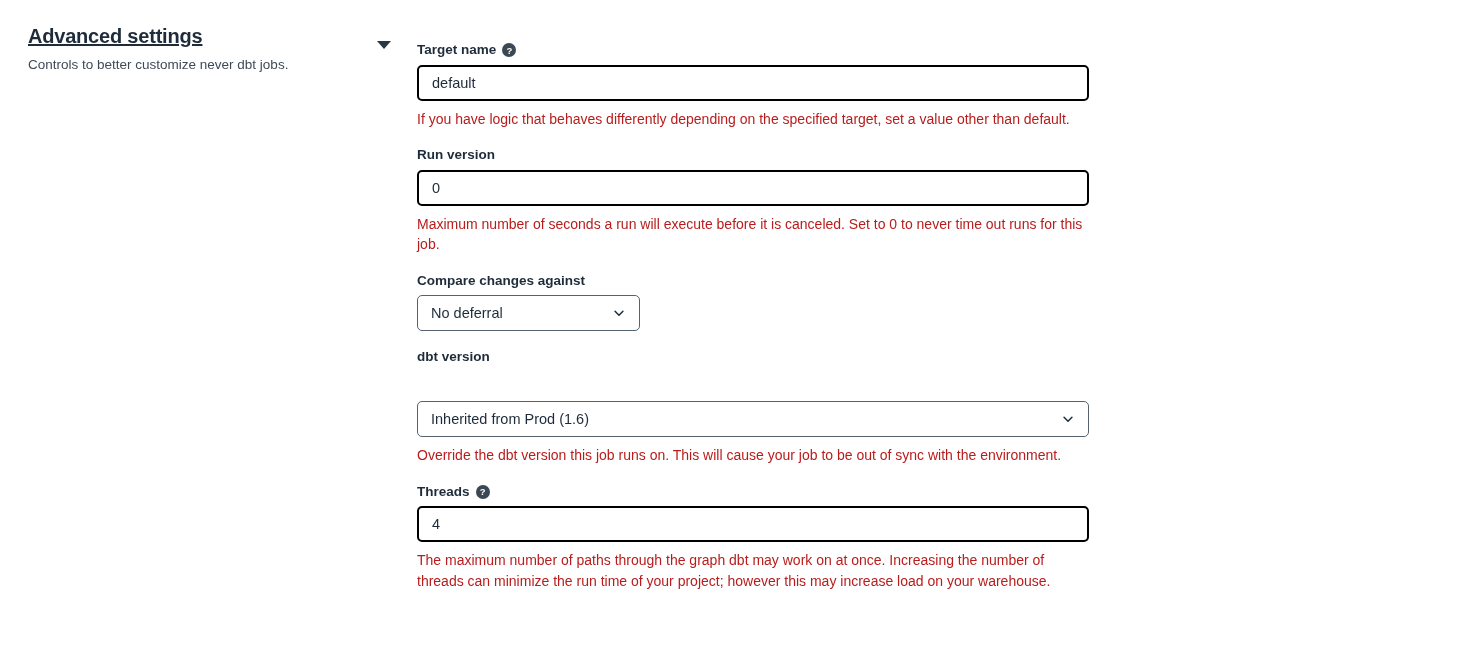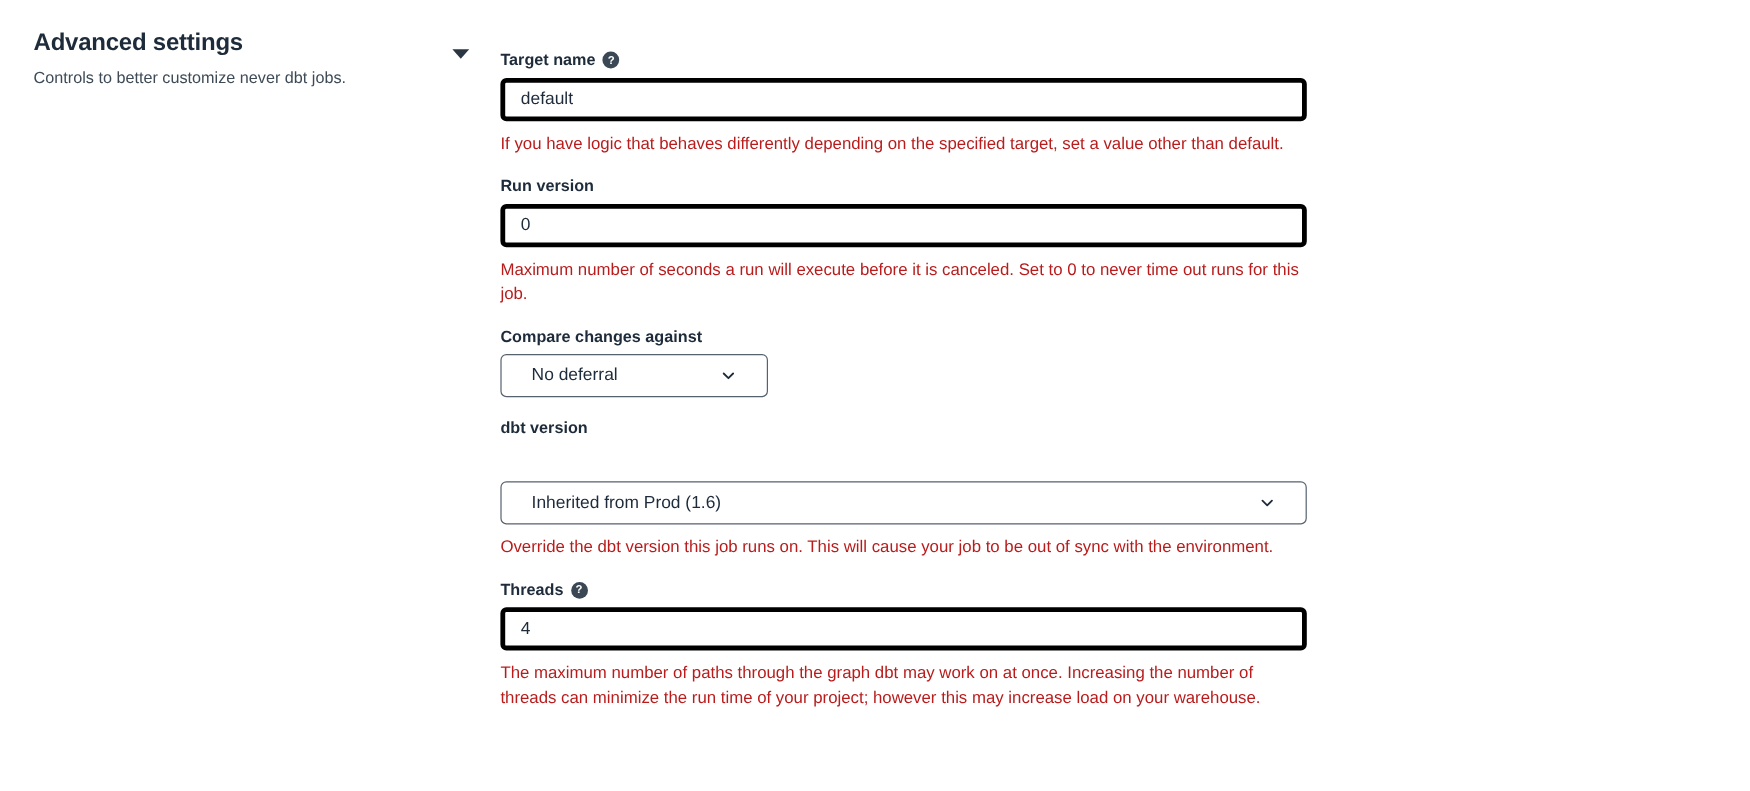--- a/index.html
+++ b/index.html
@@ -21,20 +21,21 @@
     display: flex;
     justify-content: space-between;
     padding-right: 26px;
   }
   .page-title {
     font-size: 20px;
     font-weight: 700;
     letter-spacing: -0.2px;
     color: #1e2b3a;
     line-height: 1.2;
+    text-decoration: underline;
   }
   .page-subtitle {
     margin-top: 8px;
     font-size: 13.5px;
     color: #3e4b57;
     line-height: 1.35;
   }
   .collapse-caret {
     margin-top: 17px;
     width: 0; height: 0;
@@ -94,34 +95,34 @@
     font-weight: 700;
     display: inline-flex;
     align-items: center;
     justify-content: center;
     cursor: pointer;
     line-height: 1;
   }
   .text-input {
     width: 100%;
     height: 36px;
-    border: 4px solid #000000;
+    border: 2px solid #000000;
     border-radius: 5px;
     padding: 0 13px;
     font-size: 14.5px;
     font-family: "Liberation Sans", "DejaVu Sans", sans-serif;
     color: #1e2b3a;
     background: #ffffff;
     outline: none;
   }
   .select {
     height: 36px;
     border: 1px solid #56626e;
     border-radius: 5px;
-    padding: 0 25px;
+    padding: 0 13px;
     font-size: 14.5px;
     color: #1e2b3a;
     background: #ffffff;
     display: flex;
     align-items: center;
     justify-content: space-between;
     cursor: pointer;
   }
   .select.narrow { width: 223px; }
   .select.full { width: 100%; margin-top: 36px; }

